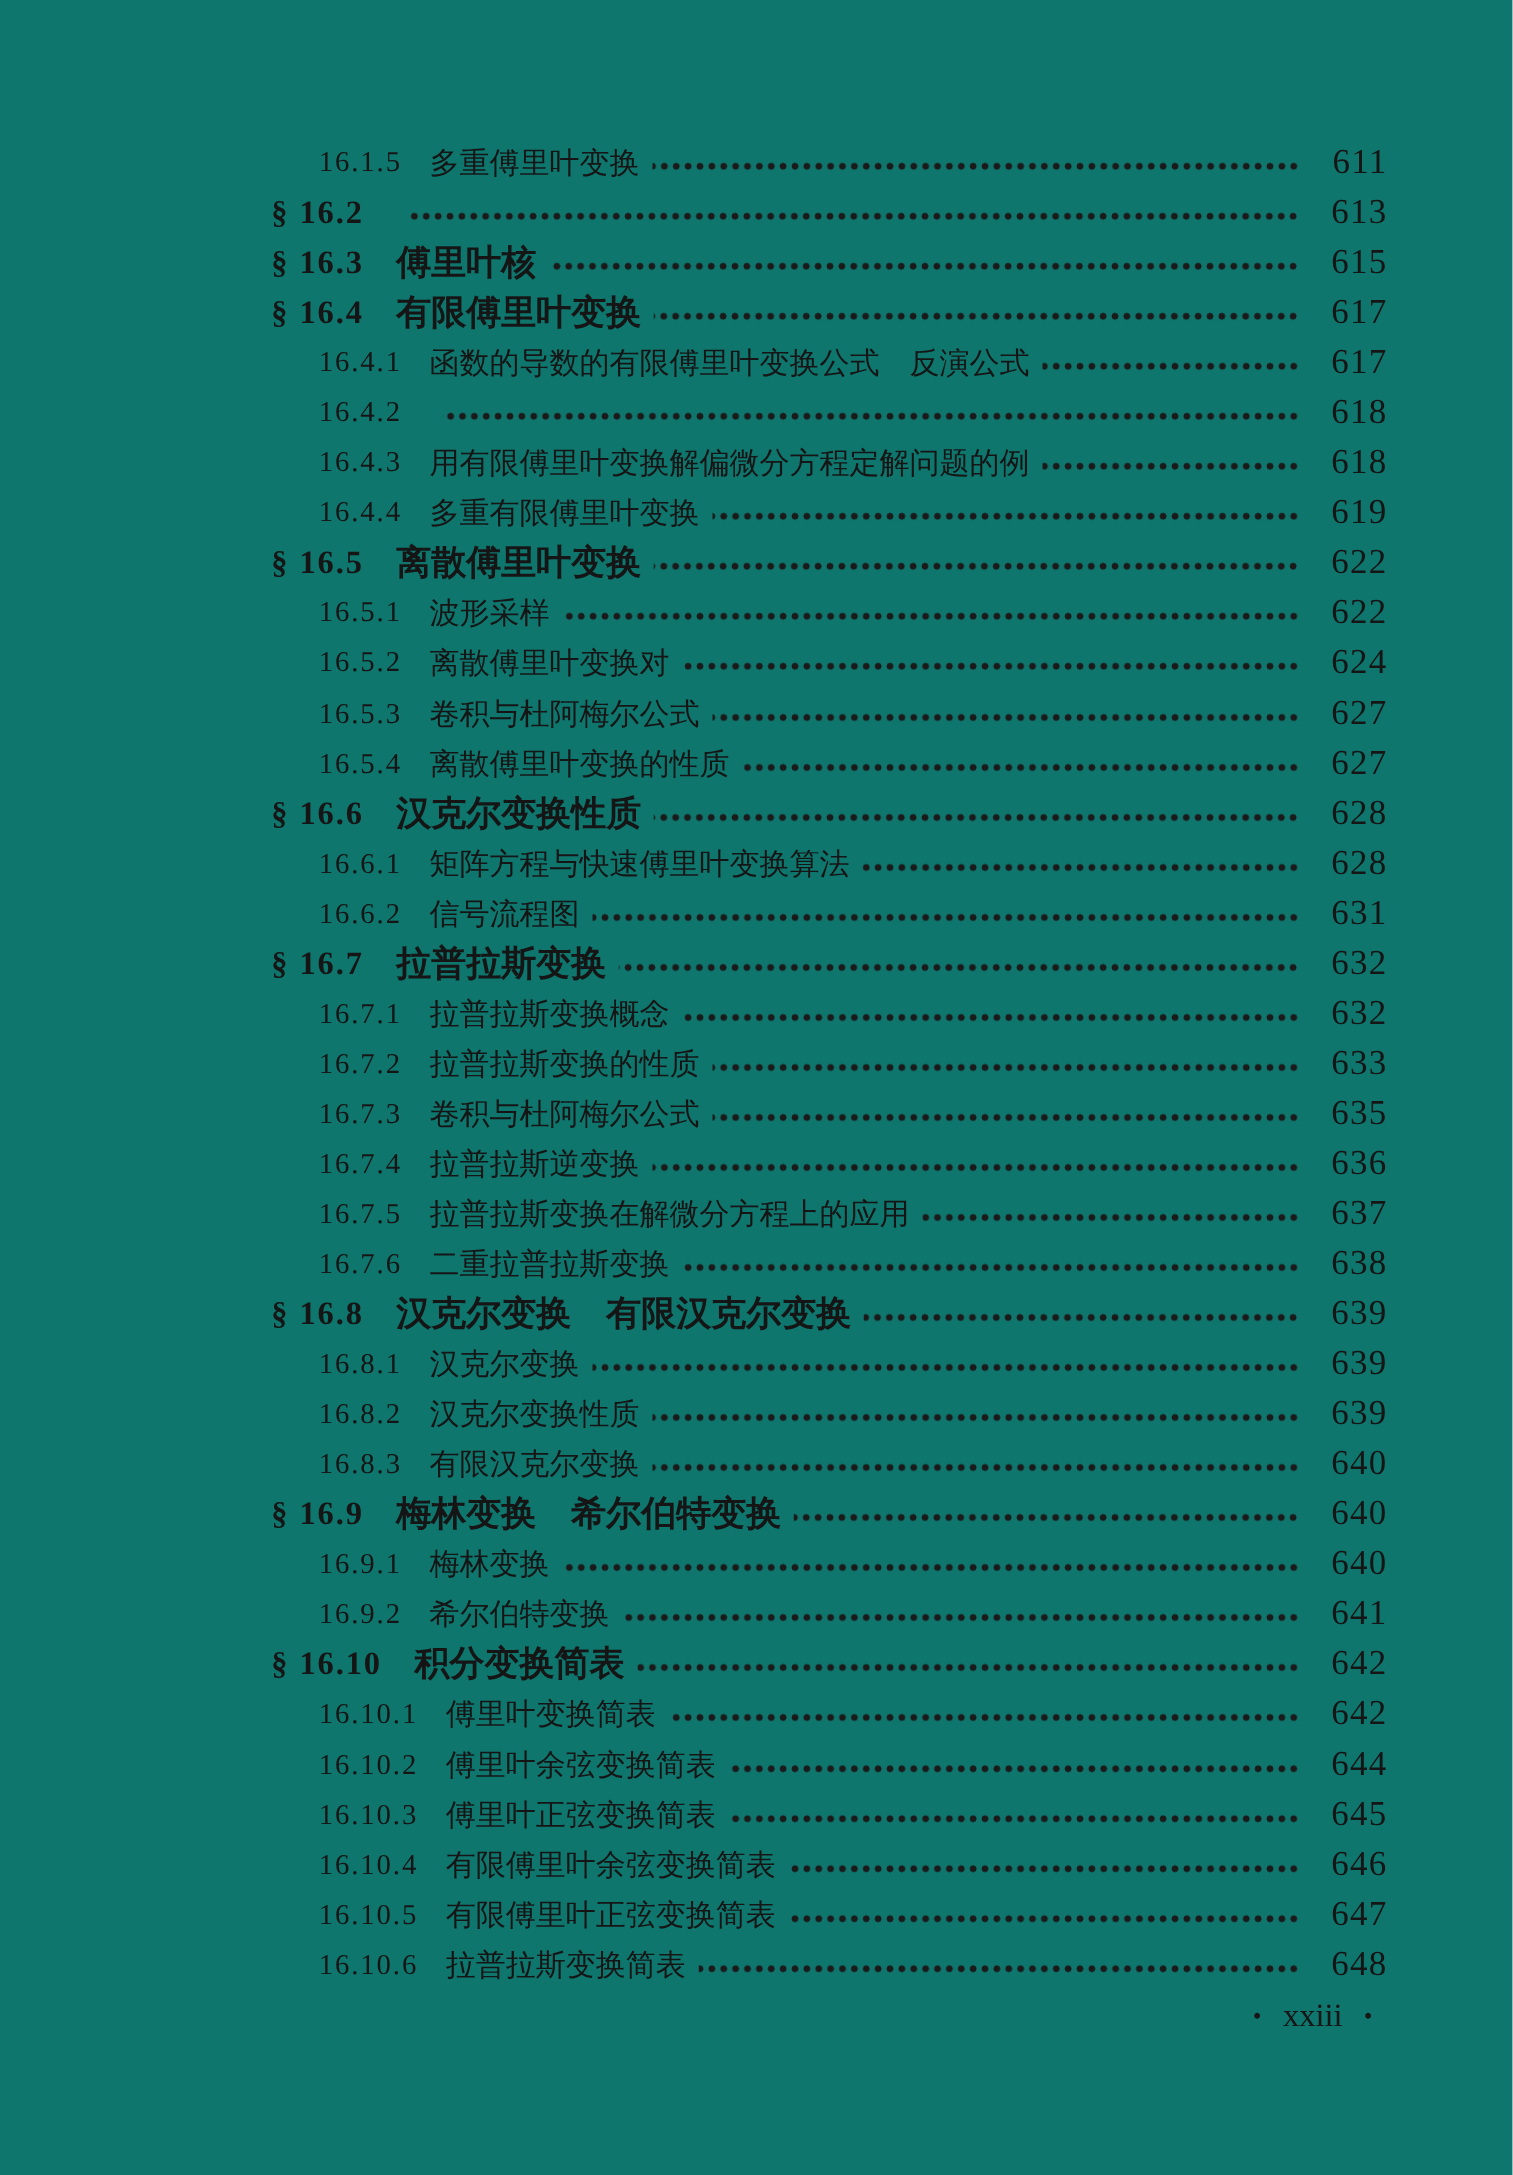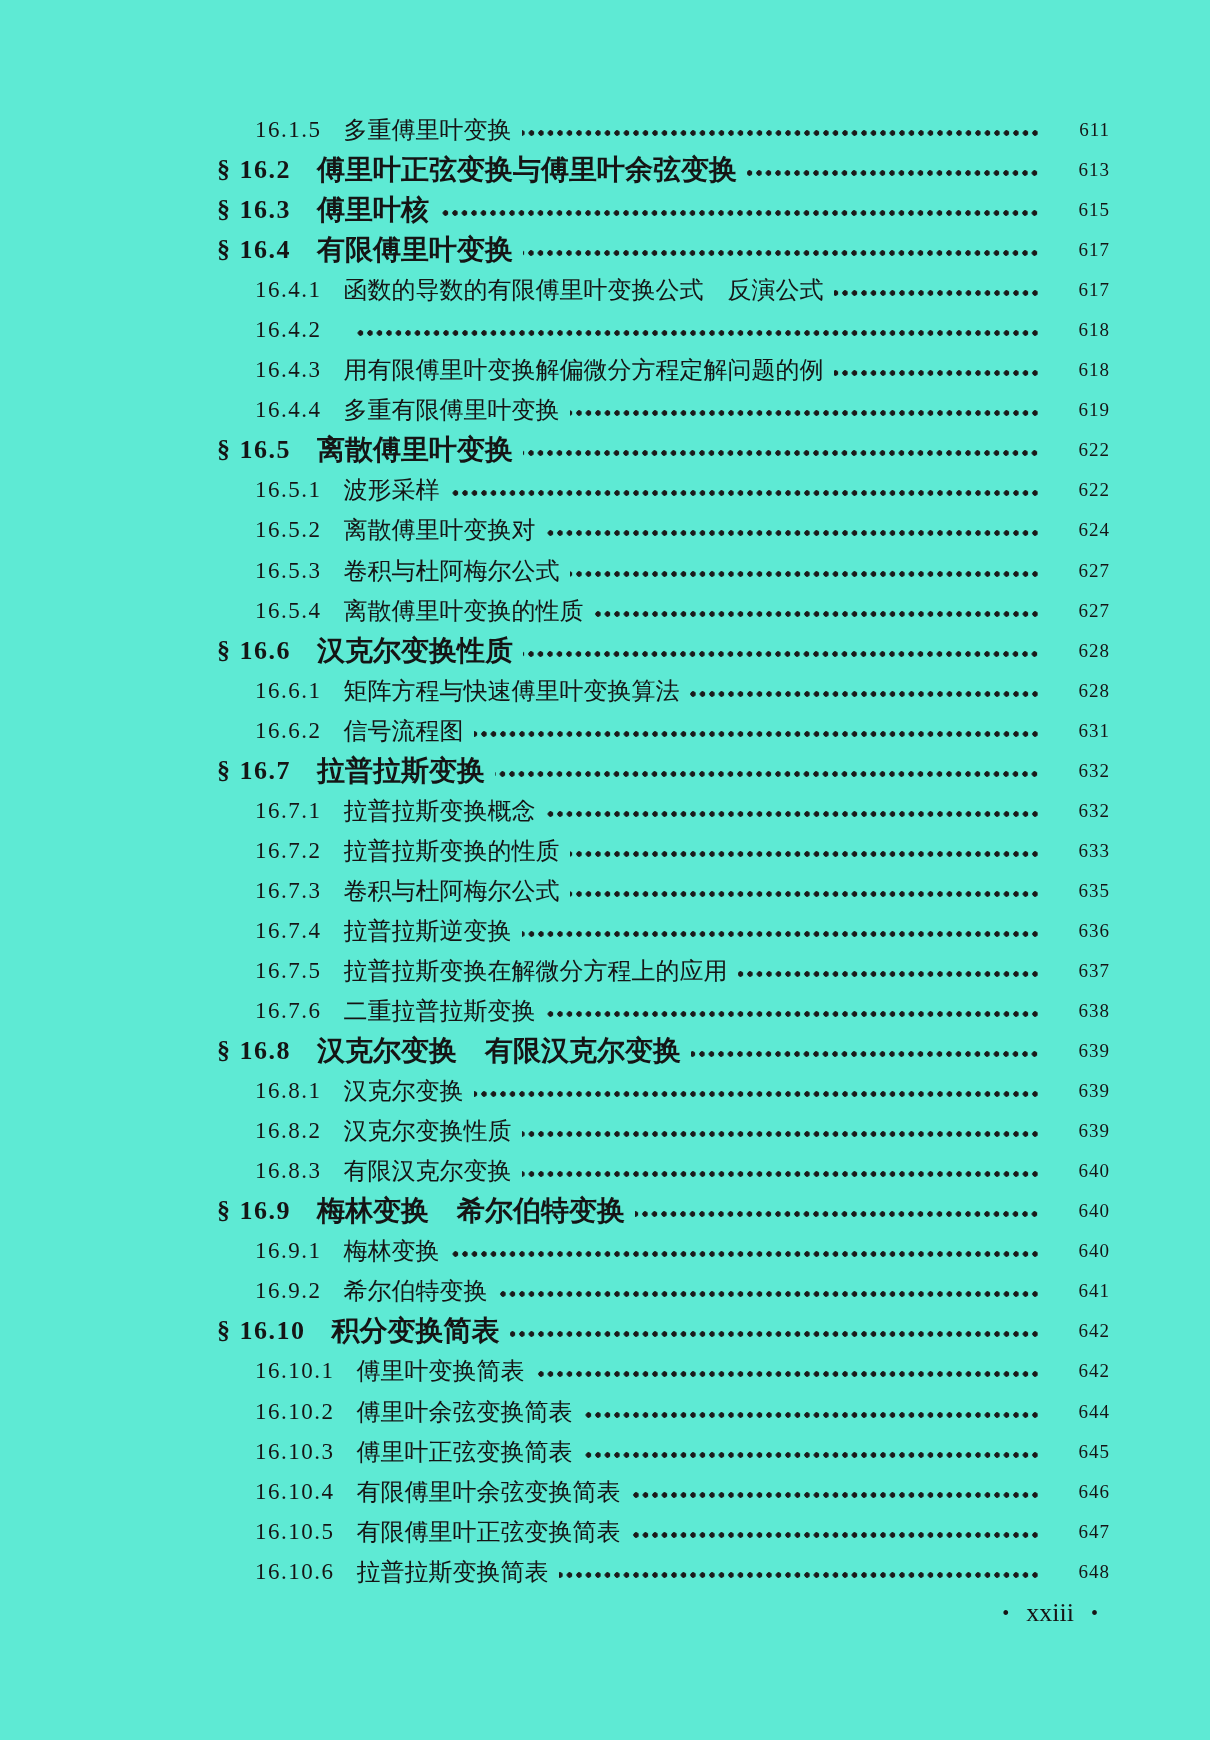--- a/index.html
+++ b/index.html
@@ -3,21 +3,21 @@
 <meta charset="utf-8">
 <style>
   * { margin: 0; padding: 0; box-sizing: border-box; }
   html, body { width: 1210px; background: #ffffff; }
   body { font-family: "Liberation Serif", "DejaVu Serif", serif; }
 
   .page {
     position: relative;
     width: 1210px;
     height: 1740px;
-    background: #5eead4;
+    background: #0f766e;
     color: #151515;
     overflow: hidden;
   }
 
   .toc {
     position: absolute;
     left: 217px;
     top: 110px;
     width: 893px; 
   }
@@ -64,21 +64,21 @@
     background-size: 9.5px 8px;
     background-repeat: repeat-x;
     background-position: right center;
     min-width: 14px;
   }
 
   .pg {
     flex: 0 0 auto;
     width: 58px;
     text-align: right;
-    font-size: 19px;
+    font-size: 28px;
     font-weight: 400;
     letter-spacing: 1px;
   }
 
   .footer {
     position: absolute;
     top: 1598px;
     right: 112px;
     display: flex;
     align-items: center;
@@ -96,21 +96,20 @@
   <main class="toc">
   <div class="row sub">
     <span class="num">16.1.5</span>
     <span class="title">多重傅里叶变换</span>
     <span class="leader"></span>
     <span class="pg">611</span>
   </div>
 
   <div class="row section">
     <span class="num">§ 16.2</span>
-    <span class="title">傅里叶正弦变换与傅里叶余弦变换</span>
     <span class="leader"></span>
     <span class="pg">613</span>
   </div>
 
   <div class="row section">
     <span class="num">§ 16.3</span>
     <span class="title">傅里叶核</span>
     <span class="leader"></span>
     <span class="pg">615</span>
   </div>

